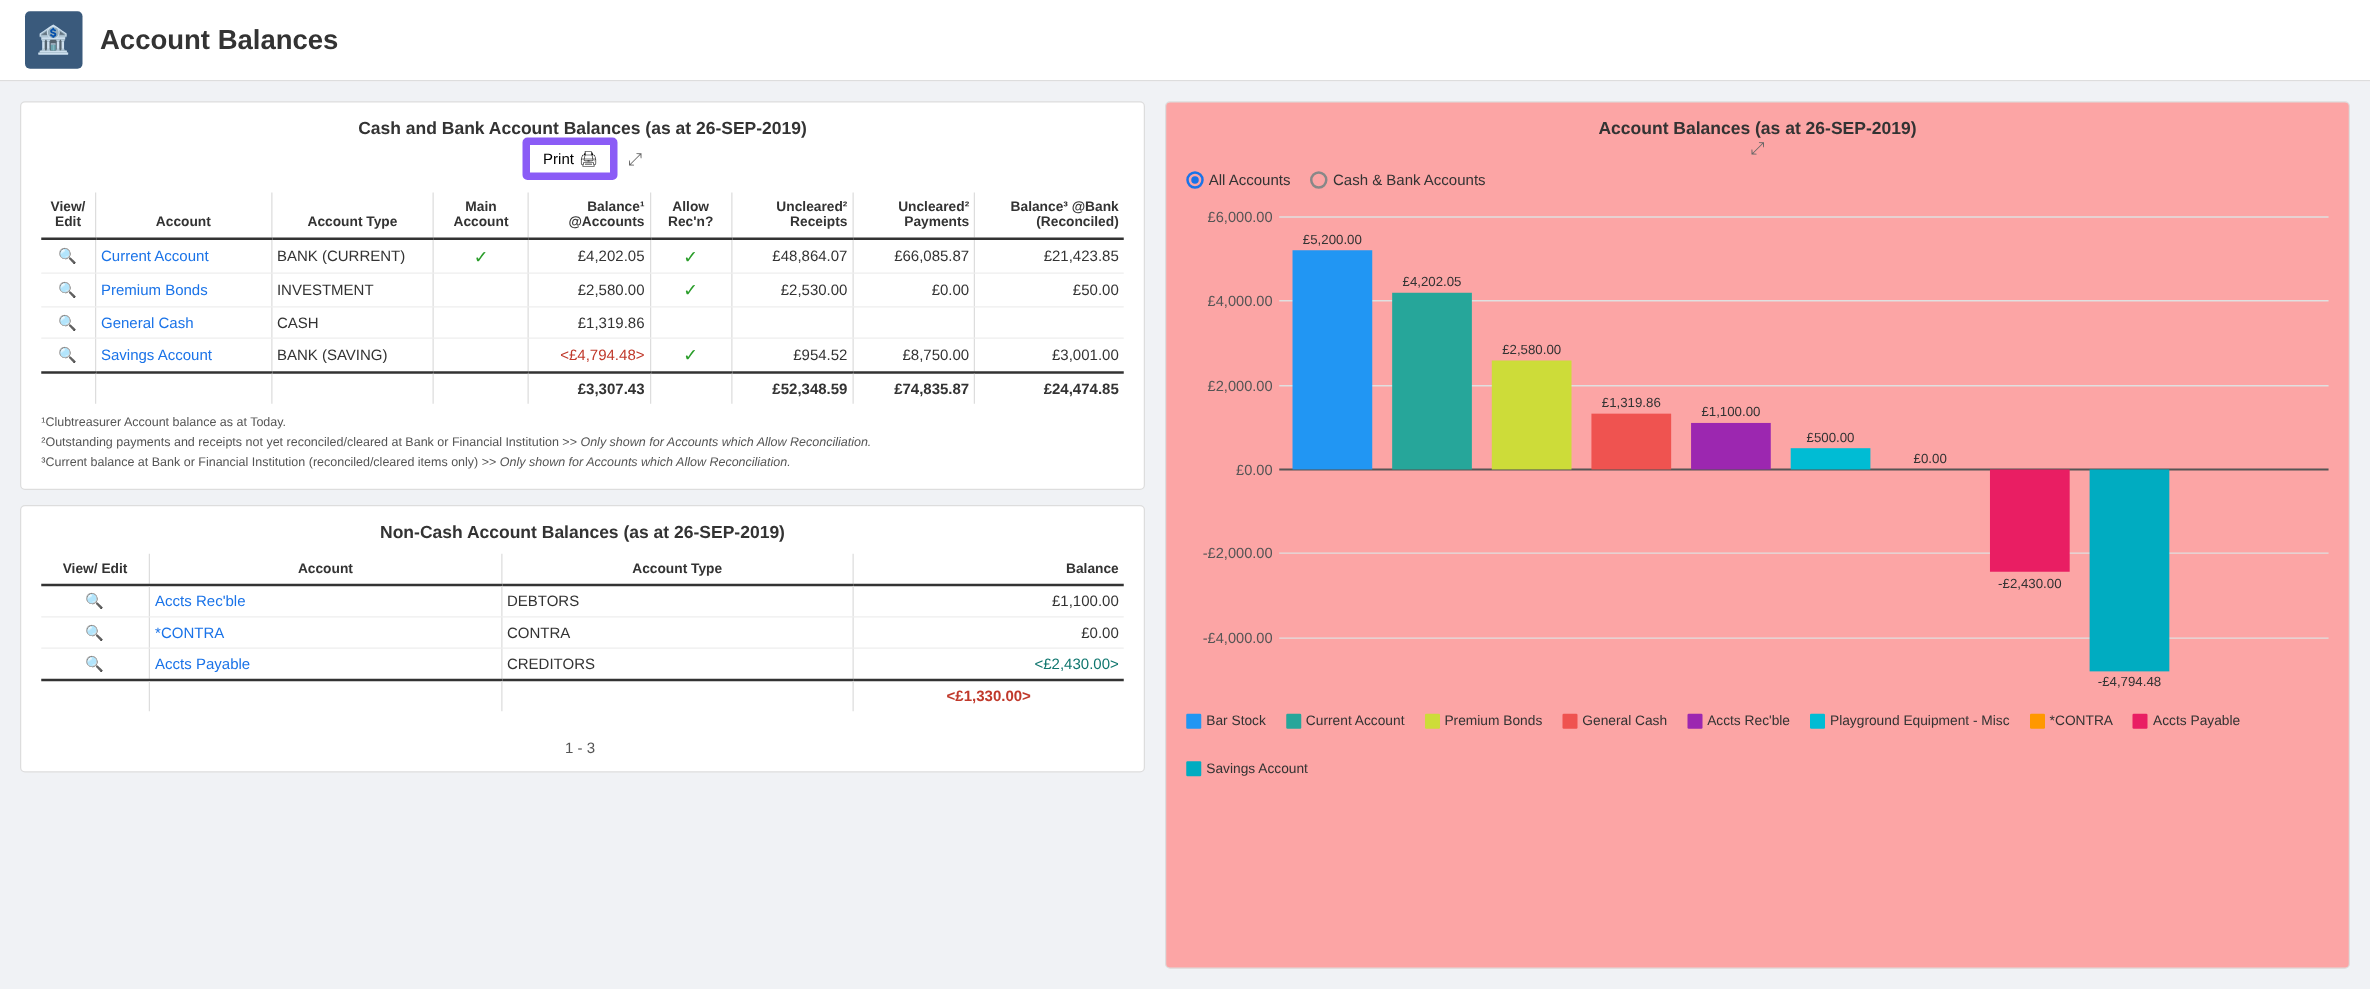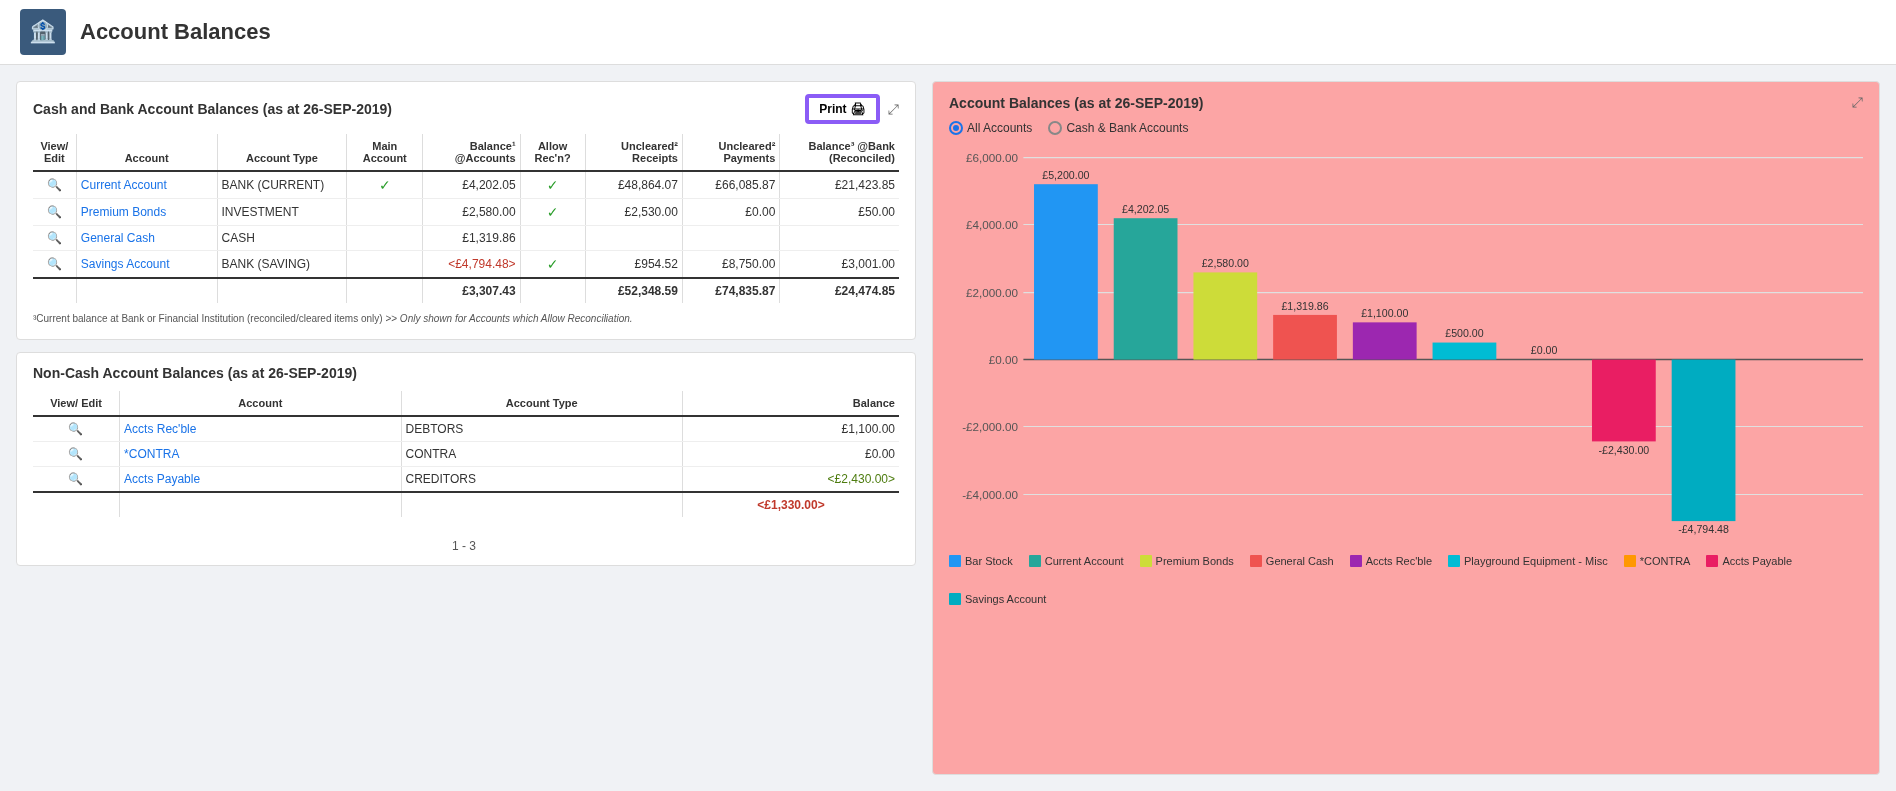--- a/index.html
+++ b/index.html
@@ -79,31 +79,32 @@
       border: 1px solid #ddd;
       border-radius: 4px;
       padding: 12px 16px;
     }
 
     .panel-header {
       display: flex;
       align-items: center;
       justify-content: space-between;
       margin-bottom: 10px;
+      flex-direction: column;
     }
     .panel-title { font-size: 14px; font-weight: 600; color: #333; }
     .panel-actions { display: flex; align-items: center; gap: 8px; }
     .print-btn {
-      border: 4px solid #8b5cf6;
+      border: 6px solid #8b5cf6;
       background: #fff;
       border-radius: 4px;
       padding: 4px 10px;
       cursor: pointer;
       font-size: 12px;
-      display: flex; align-items: center; gap: 4px; font-weight: bold;
+      display: flex; align-items: center; gap: 4px;
     }
     .expand-icon { cursor: pointer; font-size: 14px; color: #666; }
 
     
     table { width: 100%; border-collapse: collapse; font-size: 12px; }
     th {
       text-align: center;
       border-bottom: 2px solid #333;
       border-right: 1px solid #ddd;
       padding: 6px 4px;
@@ -274,20 +275,22 @@
             <td class="col-main"></td>
             <td class="col-balance" style="text-align:right;font-weight:bold;">£3,307.43</td>
             <td class="col-allow"></td>
             <td class="col-uncleared" style="text-align:right;font-weight:bold;">£52,348.59</td>
             <td class="col-uncleared" style="text-align:right;font-weight:bold;">£74,835.87</td>
             <td class="col-balance-bank" style="text-align:right;font-weight:bold;">£24,474.85</td>
           </tr>
         </tfoot>
       </table>
       <div class="footnotes">
+        <div id="footnote1">¹Clubtreasurer Account balance as at Today.</div>
+        <div id="footnote2">²Outstanding payments and receipts not yet reconciled/cleared at Bank or Financial Institution &gt;&gt; <em>Only shown for Accounts which Allow Reconciliation.</em></div>
         <div id="footnote3">³Current balance at Bank or Financial Institution (reconciled/cleared items only) &gt;&gt; <em>Only shown for Accounts which Allow Reconciliation.</em></div>
       </div>
     </div>
 
     <div class="panel-card">
       <div class="panel-header">
         <span class="panel-title">Non-Cash Account Balances (as at 26-SEP-2019)</span>
       </div>
       <table>
         <thead>
@@ -308,21 +311,21 @@
             <tr>
       <td class="nc-col-view"><span style="color:#888;cursor:pointer;">🔍</span></td>
       <td class="nc-col-account"><a class="link">*CONTRA</a></td>
       <td class="nc-col-type">CONTRA</td>
       <td class="nc-col-balance" style="text-align:right;">£0.00</td>
     </tr>
             <tr>
       <td class="nc-col-view"><span style="color:#888;cursor:pointer;">🔍</span></td>
       <td class="nc-col-account"><a class="link">Accts Payable</a></td>
       <td class="nc-col-type">CREDITORS</td>
-      <td class="nc-col-balance" style="color:#4d7c0f;">&lt;£2,430.00&gt;</td>
+      <td class="nc-col-balance" style="color:#0f766e;">&lt;£2,430.00&gt;</td>
     </tr>
           </tbody>
         <tfoot>
           <tr class="total-row">
             <td class="nc-col-view"></td>
             <td class="nc-col-account"></td>
             <td class="nc-col-type"></td>
             <td class="nc-col-balance" style="text-align:center;font-weight:bold;color:#c0392b;">&lt;£1,330.00&gt;</td>
           </tr>
         </tfoot>

